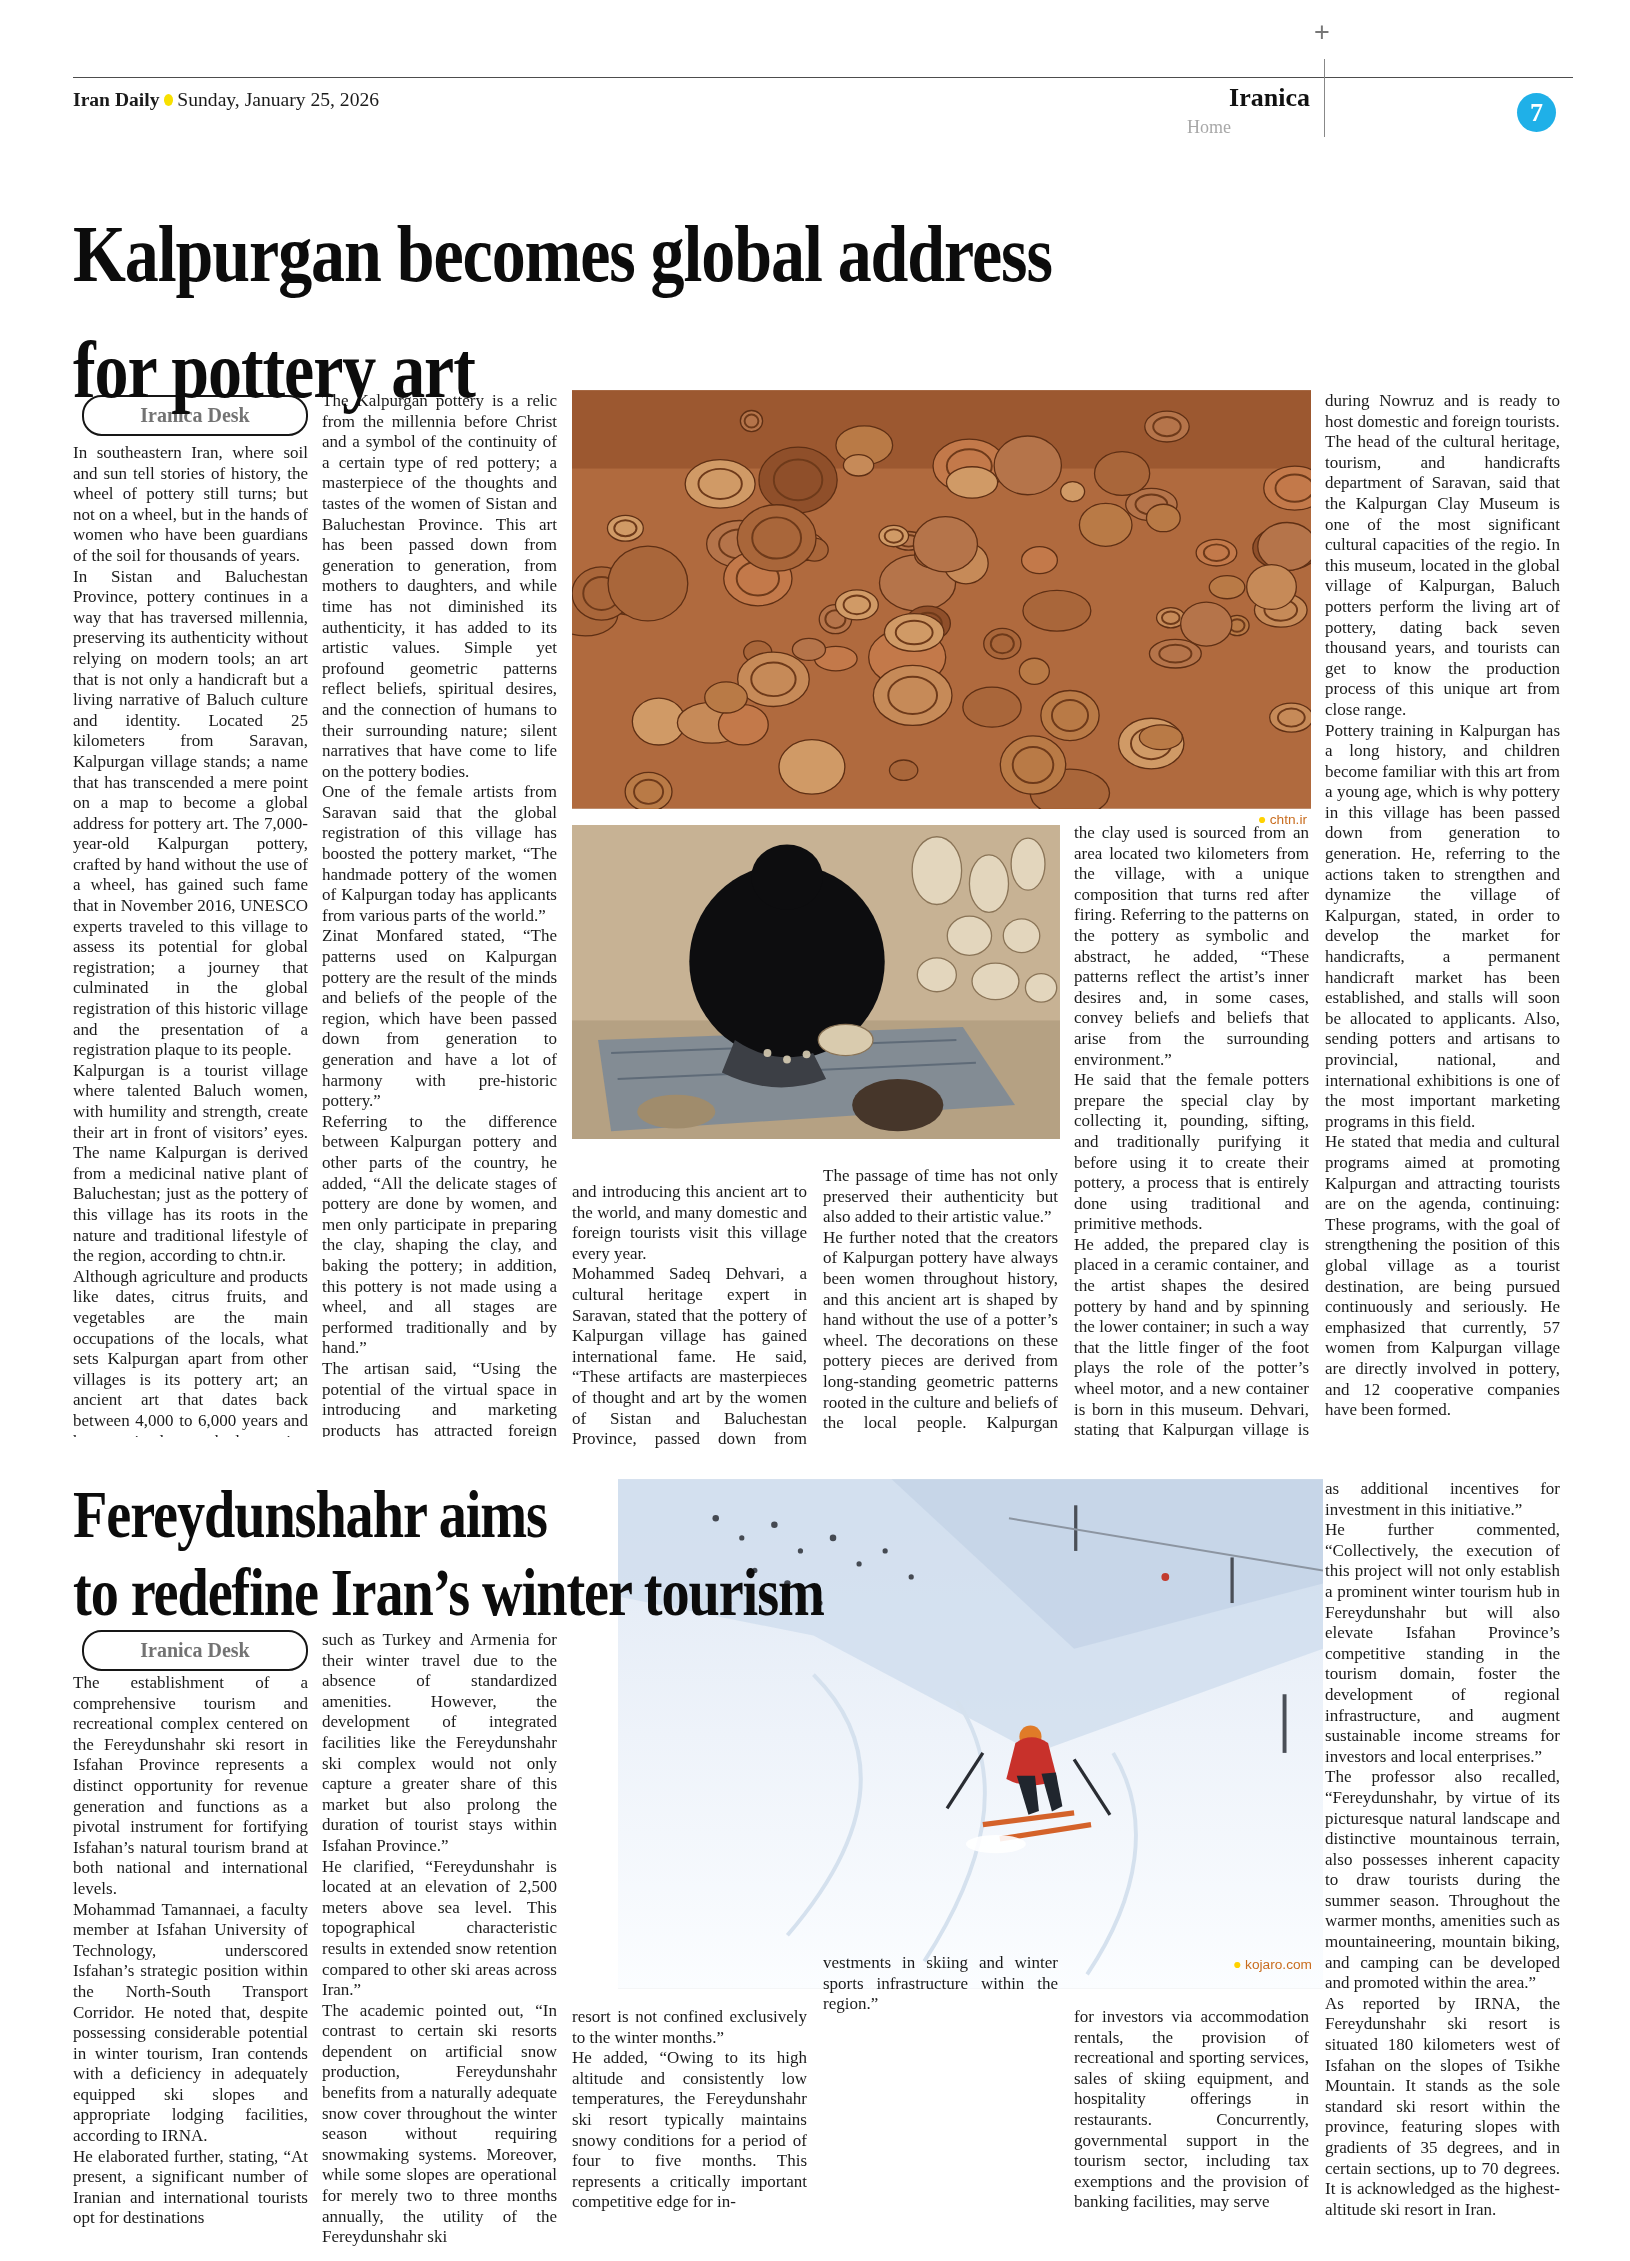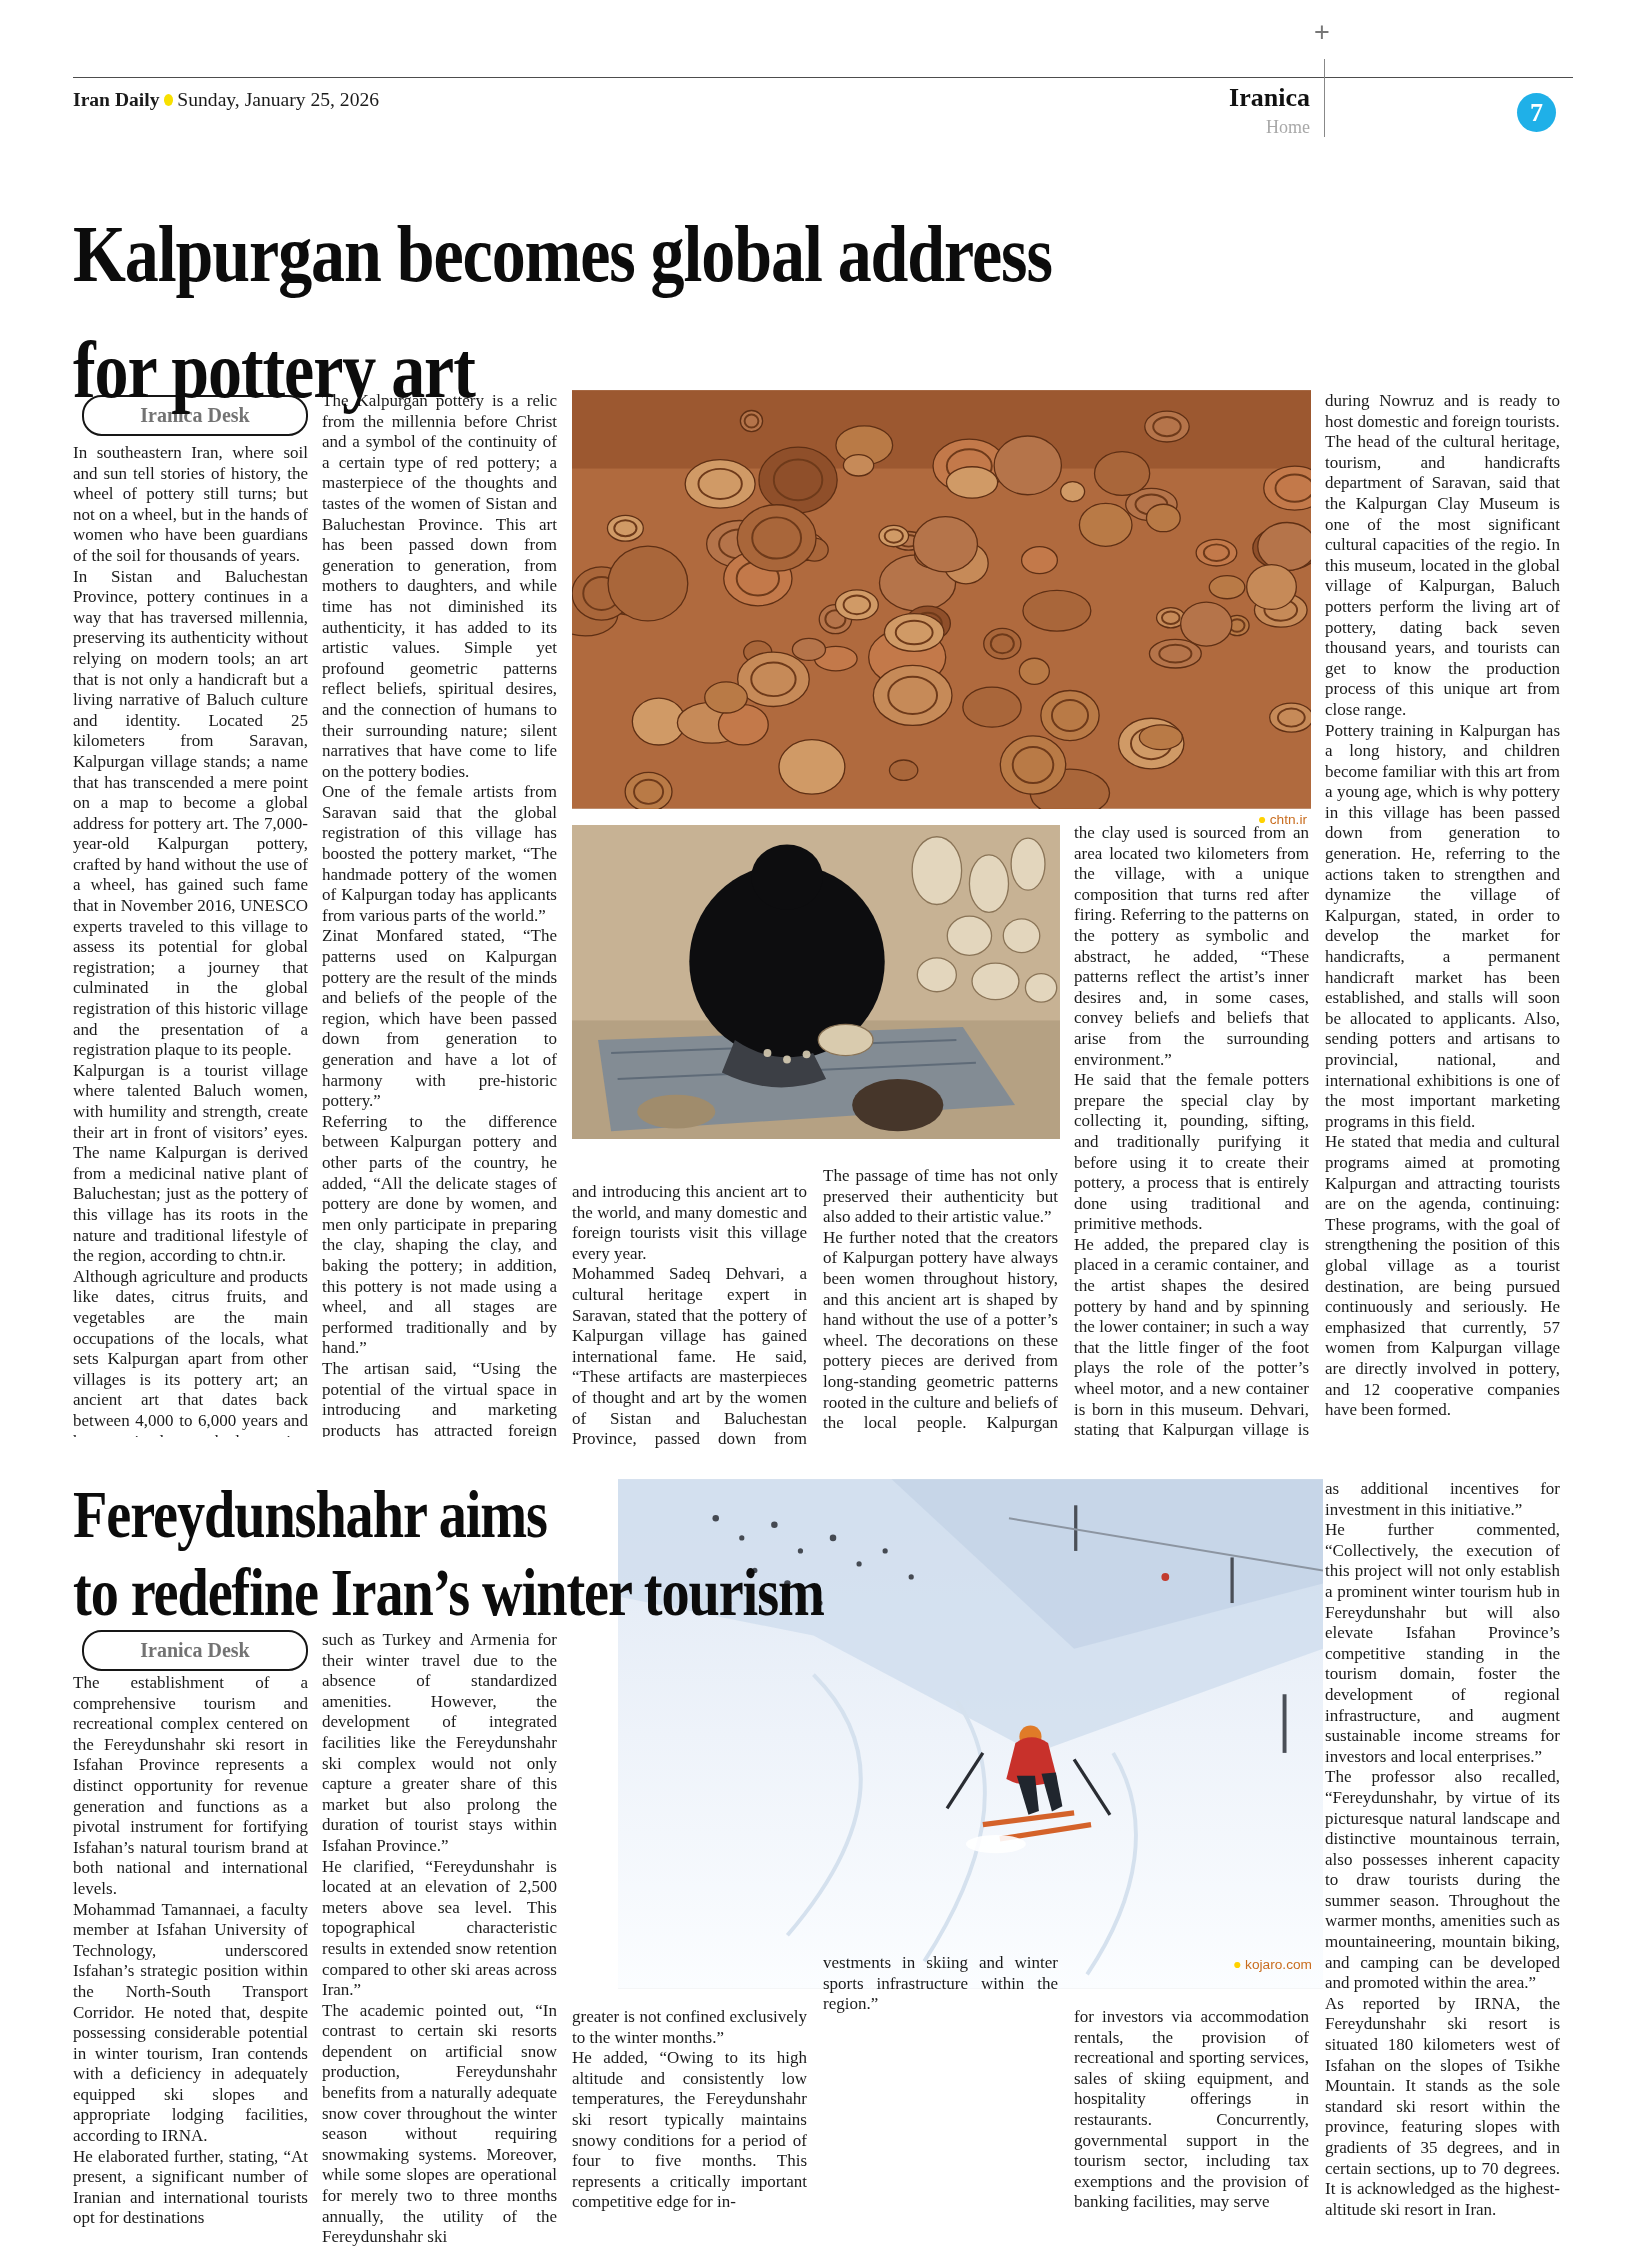--- a/index.html
+++ b/index.html
@@ -10,21 +10,21 @@
   .top-rule{position:absolute;left:73px;top:77px;width:1500px;height:1.3px;background:#4d4d4d;}
   .masthead{position:absolute;left:73px;top:89px;display:flex;align-items:center;gap:4px;
             font-size:19.6px;}
   .masthead .paper{font-weight:bold;}
   .masthead .dot{width:9.8px;height:12.4px;border-radius:50%;background:#f8e000;display:inline-block;}
   .plus-mark{position:absolute;left:1314px;top:17px;font-family:"Liberation Sans",sans-serif;
              font-size:27px;color:#777;font-weight:300;}
   .sec-vline{position:absolute;left:1324px;top:59px;width:1.3px;height:78px;background:#888;}
   .section-name{position:absolute;left:1108px;top:83px;width:202px;text-align:right;
                 font-size:26px;font-weight:bold;color:#111;}
-  .section-sub{position:absolute;left:1108px;top:117px;width:202px;text-align:right;
+  .section-sub{position:absolute;left:1108px;top:117px;width:202px;text-align:center;
                font-size:18px;color:#a8a8a8;}
   .page-circle{position:absolute;left:1517px;top:93px;width:39px;height:39px;border-radius:50%;
                background:#1fb0e8;display:flex;align-items:center;justify-content:center;
                color:#fff;font-size:26px;font-weight:bold;}
 
   
   .headline{position:absolute;font-weight:bold;color:#0c0c0c;z-index:3;}
   .headline span{display:block;white-space:nowrap;transform:scaleX(0.84);transform-origin:0 50%;
                  letter-spacing:-1.3px;}
   .headline.h1{left:73px;top:196px;font-size:81px;line-height:116px;}
@@ -330,21 +330,21 @@
       <p>The establishment of a comprehensive tourism and recreational complex centered on the Fereydunshahr ski resort in Isfahan Province represents a distinct opportunity for revenue generation and functions as a pivotal instrument for fortifying Isfahan’s natural tourism brand at both national and international levels.</p>
       <p>Mohammad Tamannaei, a faculty member at Isfahan University of Technology, underscored Isfahan’s strategic position within the North-South Transport Corridor. He noted that, despite possessing considerable potential in winter tourism, Iran contends with a deficiency in adequately equipped ski slopes and appropriate lodging facilities, according to IRNA.</p>
       <p>He elaborated further, stating, “At present, a significant number of Iranian and international tourists opt for destinations</p>
     </div>
   <div class="col" style="left:322px;top:1630px;height:616px;">
       <p>such as Turkey and Armenia for their winter travel due to the absence of standardized amenities. However, the development of integrated facilities like the Fereydunshahr ski complex would not only capture a greater share of this market but also prolong the duration of tourist stays within Isfahan Province.”</p>
       <p>He clarified, “Fereydunshahr is located at an elevation of 2,500 meters above sea level. This topographical characteristic results in extended snow retention compared to other ski areas across Iran.”</p>
       <p>The academic pointed out, “In contrast to certain ski resorts dependent on artificial snow production, Fereydunshahr benefits from a naturally adequate snow cover throughout the winter season without requiring snowmaking systems. Moreover, while some slopes are operational for merely two to three months annually, the utility of the Fereydunshahr ski</p>
     </div>
   <div class="col" style="left:572px;top:2007px;height:239px;">
-      <p>greater is not confined exclusively to the winter months.”</p>
+      <p>resort is not confined exclusively to the winter months.”</p>
       <p>He added, “Owing to its high altitude and consistently low temperatures, the Fereydunshahr ski resort typically maintains snowy conditions for a period of four to five months. This represents a critically important competitive edge for in-</p>
     </div>
   <div class="col" style="left:823px;top:1953px;height:239px;">
       <p>vestments in skiing and winter sports infrastructure within the region.”</p>
     </div>
   <div class="col" style="left:1074px;top:2007px;height:239px;">
       <p>for investors via accommodation rentals, the provision of recreational and sporting services, sales of skiing equipment, and hospitality offerings in restaurants. Concurrently, governmental support in the tourism sector, including tax exemptions and the provision of banking facilities, may serve</p>
     </div>
   <div class="col" style="left:1325px;top:1479px;height:767px;">
       <p>as additional incentives for investment in this initiative.”</p>

